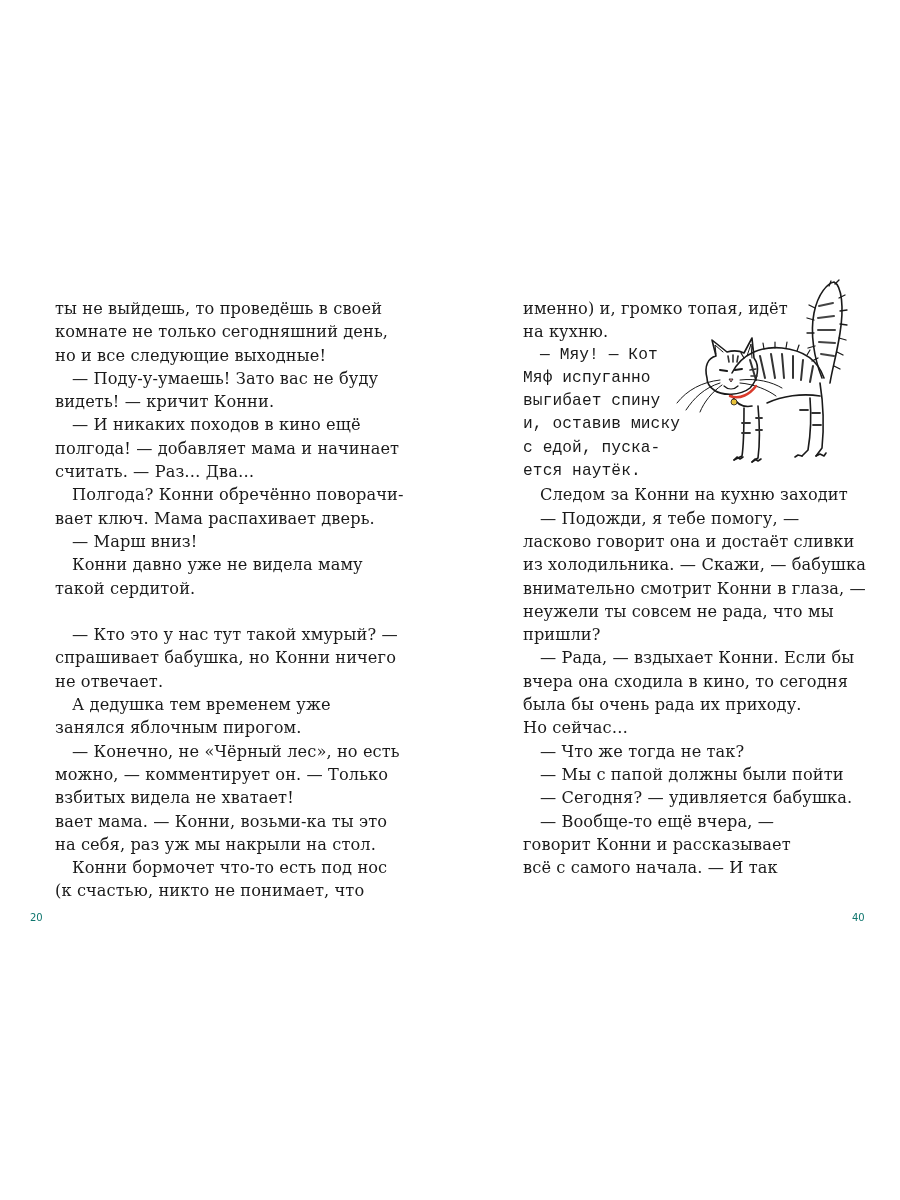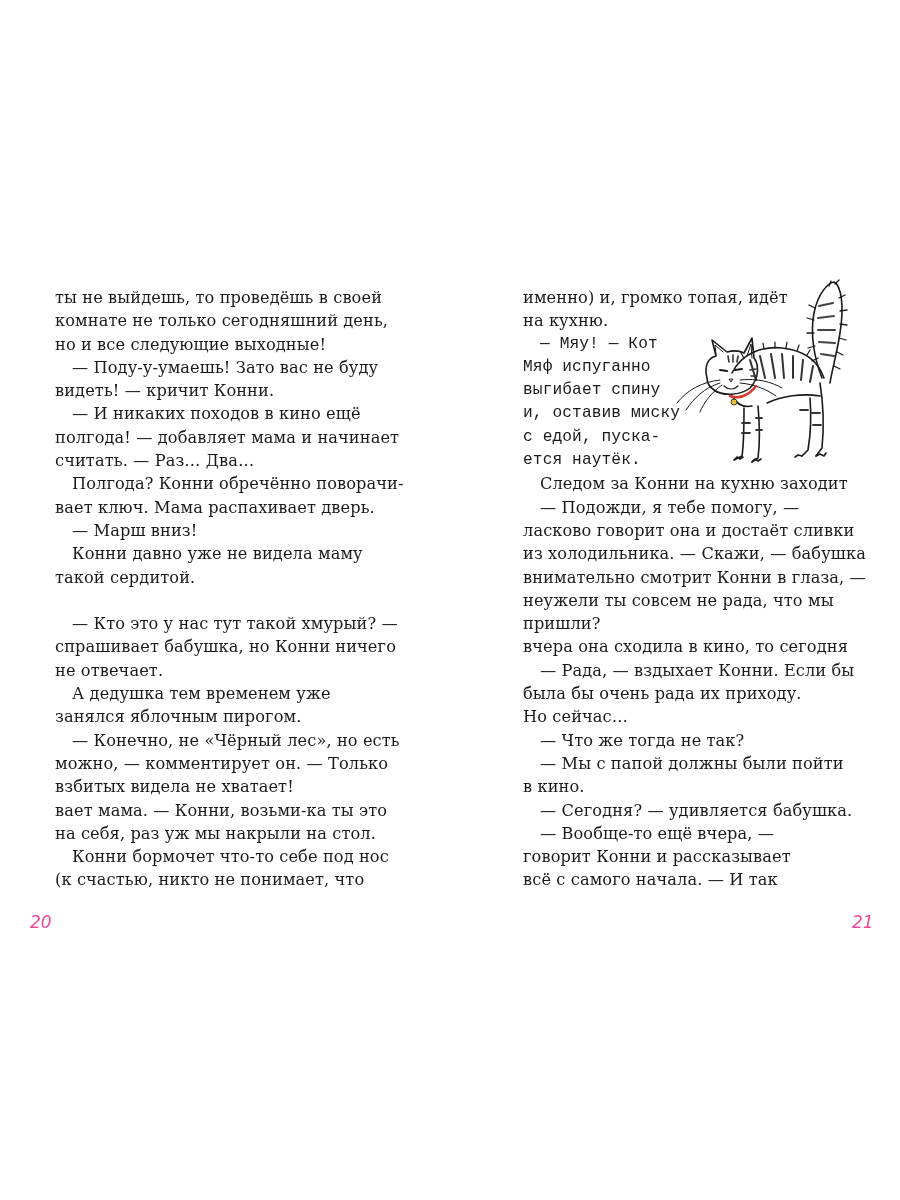--- a/index.html
+++ b/index.html
@@ -1,35 +1,35 @@
 <!DOCTYPE html>
 <html><head>
 <meta charset="utf-8">
 <style>
   html, body { margin: 0; padding: 0; }
   body {
     width: 900px; height: 1200px; background: #ffffff; position: relative; overflow: hidden;
     font-family: "DejaVu Serif", "Liberation Serif", serif;
     color: #1a1a1a;
   }
-  .page { position: absolute; top: 286px; }
+  .page { position: absolute; top: 297px; }
   .page.left { left: 55px; width: 330px; }
   .page.right { left: 523px; width: 330px; }
   .line {
     display: block; white-space: nowrap;
     font-size: 16.2px; line-height: 23.3px; height: 23.3px;
     letter-spacing: 0.1px;
   }
   .line.indent { padding-left: 17px; }
   .line.blank { height: 23.3px; }
   .line.narrow { width: 150px; font-family: Liberation Mono, monospace; }
   .page-num {
     position: absolute; top: 912px;
     font-family: "DejaVu Sans", "Liberation Sans", sans-serif;
-    font-size: 17px; color: #ec4899; font-style: italic;
+    font-size: 10px; color: #0f766e;
   }
   .page-num.left { left: 30px; }
   .page-num.right { left: 852px; }
   .cat { position: absolute; left: 672px; top: 278px; width: 200px; height: 195px; }
 </style>
 </head>
 <body>
 
 <div class="page left">
   <span class="line">ты не выйдешь, то проведёшь в своей</span>
@@ -49,21 +49,21 @@
   <span class="line indent">— Кто это у нас тут такой хмурый? —</span>
   <span class="line">спрашивает бабушка, но Конни ничего</span>
   <span class="line">не отвечает.</span>
   <span class="line indent">А дедушка тем временем уже</span>
   <span class="line">занялся яблочным пирогом.</span>
   <span class="line indent">— Конечно, не «Чёрный лес», но есть</span>
   <span class="line">можно, — комментирует он. — Только</span>
   <span class="line">взбитых видела не хватает!</span>
   <span class="line">вает мама. — Конни, возьми-ка ты это</span>
   <span class="line">на себя, раз уж мы накрыли на стол.</span>
-  <span class="line indent">Конни бормочет что-то себе под нос</span>
+  <span class="line indent">Конни бормочет что-то есть под нос</span>
   <span class="line">(к счастью, никто не понимает, что</span>
 </div>
 
 <div class="page-num left">20</div>
 
 <div class="page right">
   <span class="line">именно) и, громко топая, идёт</span>
   <span class="line">на кухню.</span>
   <span class="line indent narrow">— Мяу! — Кот</span>
   <span class="line narrow">Мяф испуганно</span>
@@ -71,34 +71,33 @@
   <span class="line narrow">и, оставив миску</span>
   <span class="line narrow">с едой, пуска-</span>
   <span class="line narrow">ется наутёк.</span>
   <span class="line indent">Следом за Конни на кухню заходит</span>
   <span class="line indent">— Подожди, я тебе помогу, —</span>
   <span class="line">ласково говорит она и достаёт сливки</span>
   <span class="line">из холодильника. — Скажи, — бабушка</span>
   <span class="line">внимательно смотрит Конни в глаза, —</span>
   <span class="line">неужели ты совсем не рада, что мы</span>
   <span class="line">пришли?</span>
+  <span class="line indent">— Рада, — вздыхает Конни. Если бы</span>
   <span class="line">вчера она сходила в кино, то сегодня</span>
-  <span class="line indent">— Рада, — вздыхает Конни. Если бы</span>
   <span class="line">была бы очень рада их приходу.</span>
   <span class="line">Но сейчас…</span>
   <span class="line indent">— Что же тогда не так?</span>
   <span class="line indent">— Мы с папой должны были пойти</span>
-  <span class="line">в кино.</span>
   <span class="line indent">— Сегодня? — удивляется бабушка.</span>
   <span class="line indent">— Вообще-то ещё вчера, —</span>
   <span class="line">говорит Конни и рассказывает</span>
   <span class="line">всё с самого начала. — И так</span>
 </div>
 
-<div class="page-num right">21</div>
+<div class="page-num right">40</div>
 
 <svg class="cat" viewBox="0 0 200 195" xmlns="http://www.w3.org/2000/svg">
   <g fill="none" stroke="#1a1a1a" stroke-width="1.6" stroke-linecap="round" stroke-linejoin="round">
 
     <path d="M150 100 C142 80 138 55 142 35 C146 15 156 5 162 4 C170 8 172 30 168 55 C165 75 160 92 158 105"></path>
     <g stroke-width="1.3">
       <path d="M143 30 l-6 -3"></path>
         <path d="M142 42 l-7 -2"></path>
         <path d="M142 55 l-7 0"></path>
         <path d="M143 68 l-7 2"></path>

